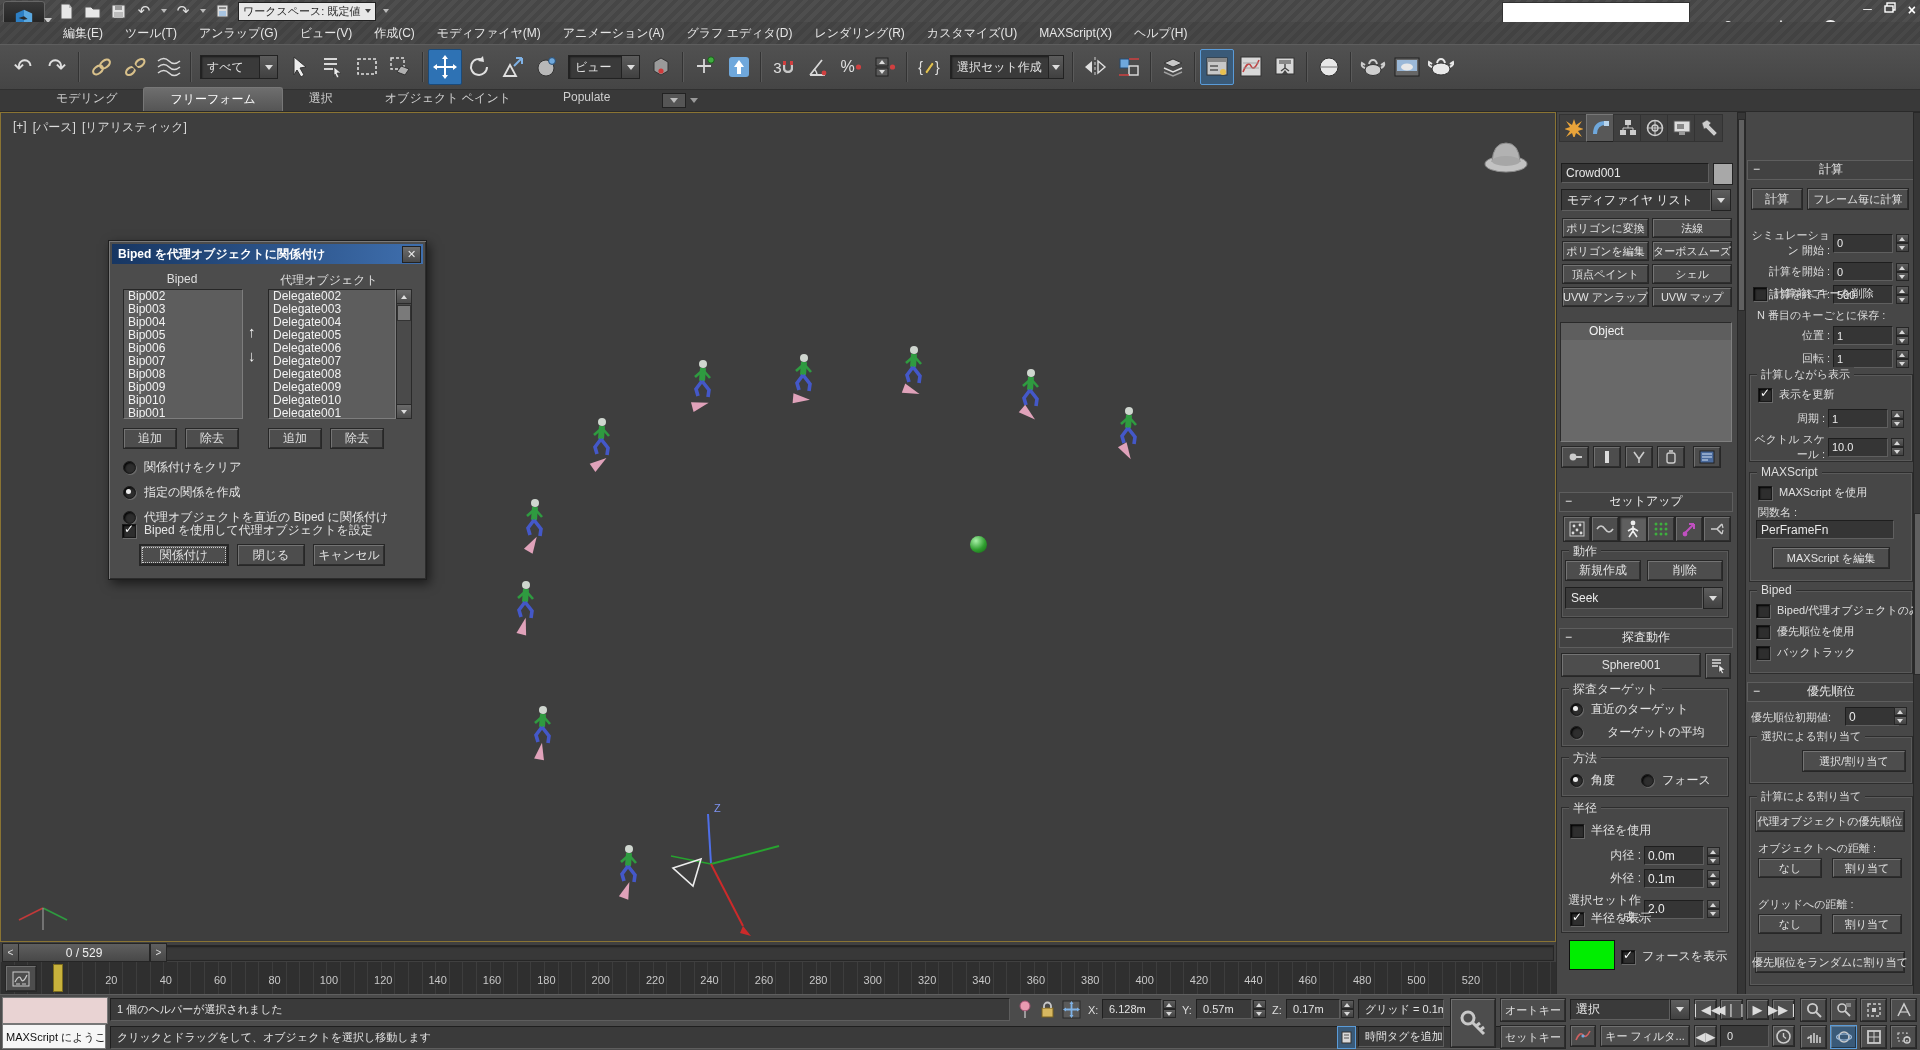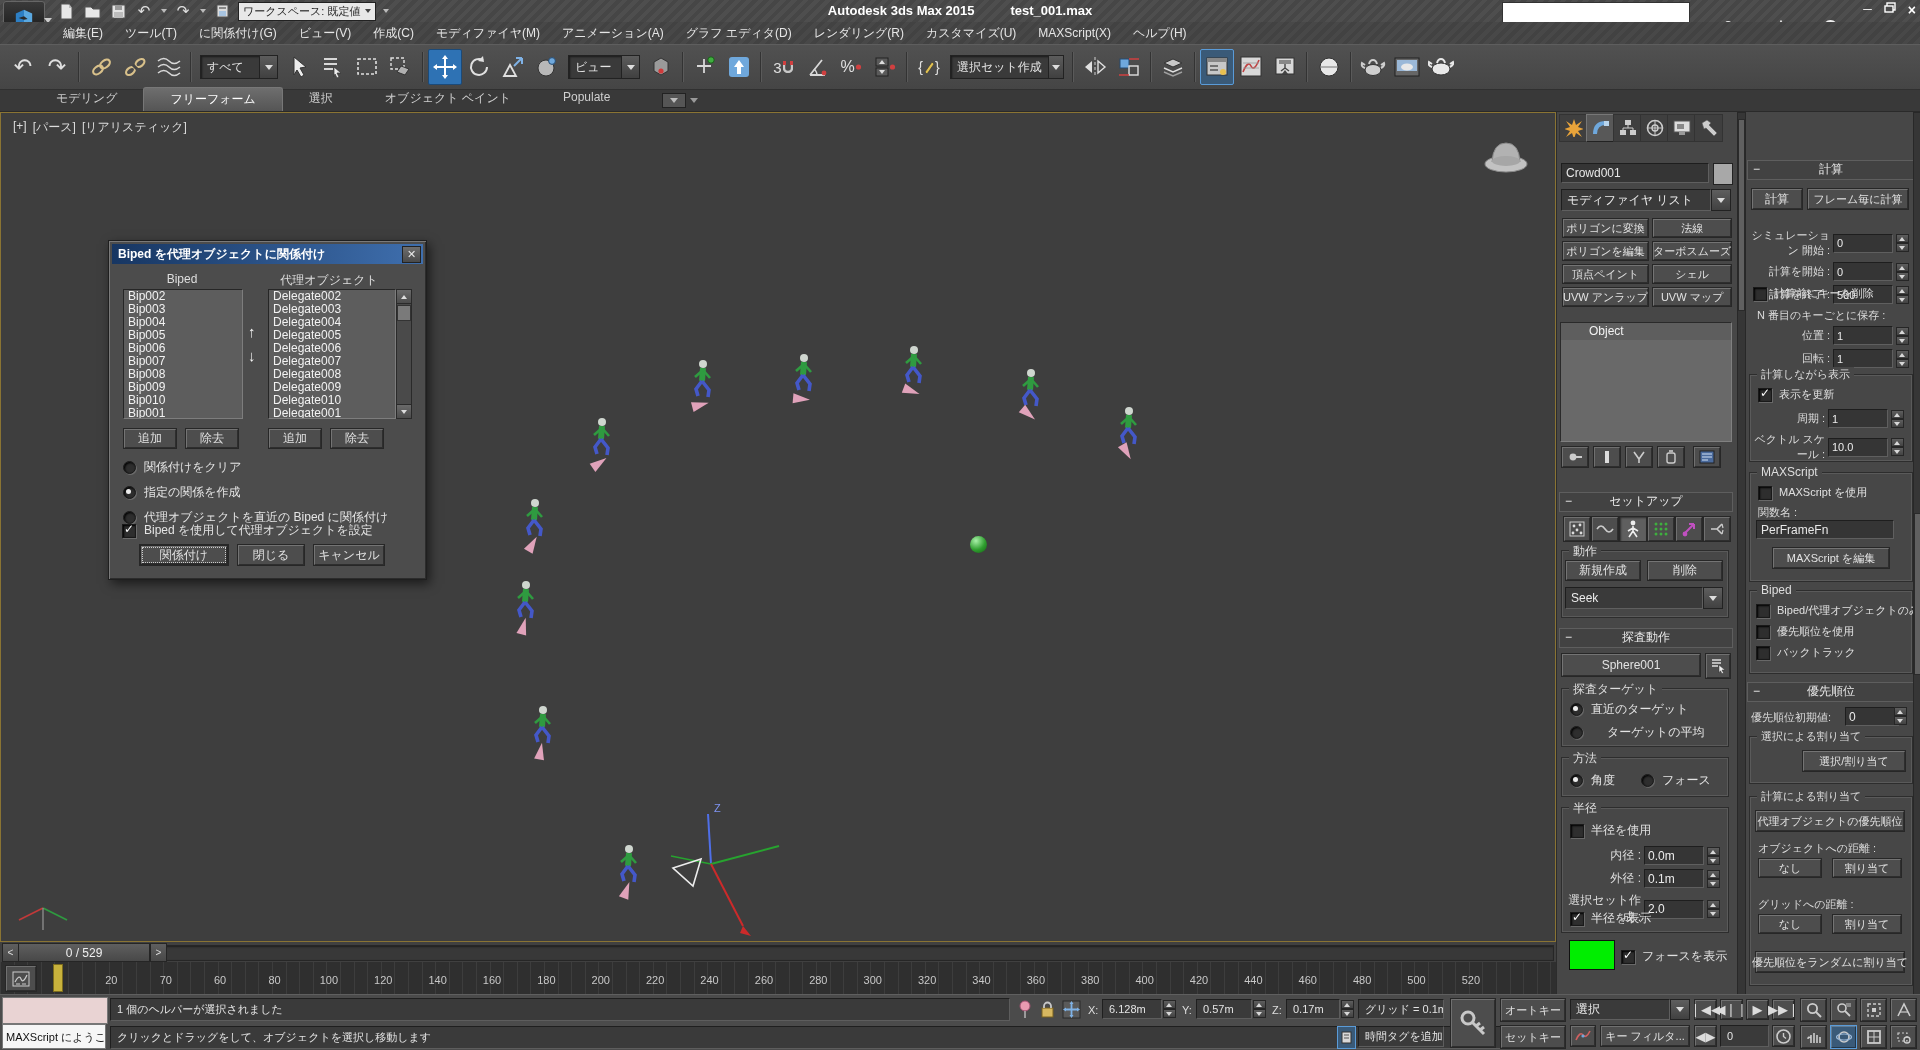--- a/index.html
+++ b/index.html
@@ -138,23 +138,20 @@
   .sbtn{position:absolute;background:#4d4d4d;border:1px solid #272727;box-shadow:inset 1px 1px 0 rgba(255,255,255,.2),inset -1px -1px 0 rgba(0,0,0,.4);
     color:#e2e2e2;display:flex;align-items:center;justify-content:center;font-size:11px;box-sizing:border-box;white-space:nowrap;}
   .navico{font-size:13px;color:#dcdcdc;}
 </style>
 </head>
 <body>
 
 <div id="root">
 
   <div class="titlebar">
-    <div class="win-title">
-      <span>Autodesk 3ds Max 2015</span><span>test_001.max</span>
-    </div>
     <div class="qat">
       <span class="qbtn">
           <svg width="15" height="17">
             <path d="M2 1h8l3 4v11H2z" fill="#e8e8e8" stroke="#555"></path>
             <path d="M10 1l3 4h-3z" fill="#bbb"></path>
           </svg>
         </span>
       <span class="qbtn">
           <svg width="17" height="15">
             <path d="M1 3h6l2 2h7v9H1z" fill="#e8e8e8" stroke="#555"></path>
@@ -240,21 +237,21 @@
         <path d="M12 2 L21 6 L21 18 L12 20 L12 13 L16 12 L12 9 Z" fill="#5aa8e0"></path>
       </svg>
     <span class="mx">MAX</span>
   </div>
   <span class="logo-caret"></span>
 
   <div class="menubar">
 
   <span class="menu-item">編集(E)</span>
       <span class="menu-item">ツール(T)</span>
-      <span class="menu-item">に関係付け(G)</span>
+      <span class="menu-item">アンラップ(G)</span>
       <span class="menu-item">ビュー(V)</span>
       <span class="menu-item">作成(C)</span>
       <span class="menu-item">モディファイヤ(M)</span>
       <span class="menu-item">アニメーション(A)</span>
       <span class="menu-item">グラフ エディタ(D)</span>
       <span class="menu-item">レンダリング(R)</span>
       <span class="menu-item">カスタマイズ(U)</span>
       <span class="menu-item">MAXScript(X)</span>
       <span class="menu-item">ヘルプ(H)</span>
     </div>
@@ -1134,21 +1131,21 @@
         <svg width="18" height="16">
           <rect x="1" y="1" width="16" height="14" fill="none" stroke="#ccc"></rect>
           <path d="M3 11q4-8 6-3t6-4" fill="none" stroke="#ccc" stroke-width="1.2"></path>
           <path d="M4 13h4M10 13h4" stroke="#ccc"></path>
         </svg>
       </span>
     <span class="time-marker"></span>
     <div>
 
     <span class="tick-label" style="left: 111.38px;">20</span>
-        <span class="tick-label" style="left: 165.76px;">70</span>
+        <span class="tick-label" style="left: 165.76px;">40</span>
         <span class="tick-label" style="left: 220.14px;">60</span>
         <span class="tick-label" style="left: 274.52px;">80</span>
         <span class="tick-label" style="left: 328.9px;">100</span>
         <span class="tick-label" style="left: 383.28px;">120</span>
         <span class="tick-label" style="left: 437.66px;">140</span>
         <span class="tick-label" style="left: 492.04px;">160</span>
         <span class="tick-label" style="left: 546.42px;">180</span>
         <span class="tick-label" style="left: 600.8px;">200</span>
         <span class="tick-label" style="left: 655.18px;">220</span>
         <span class="tick-label" style="left: 709.56px;">240</span>

